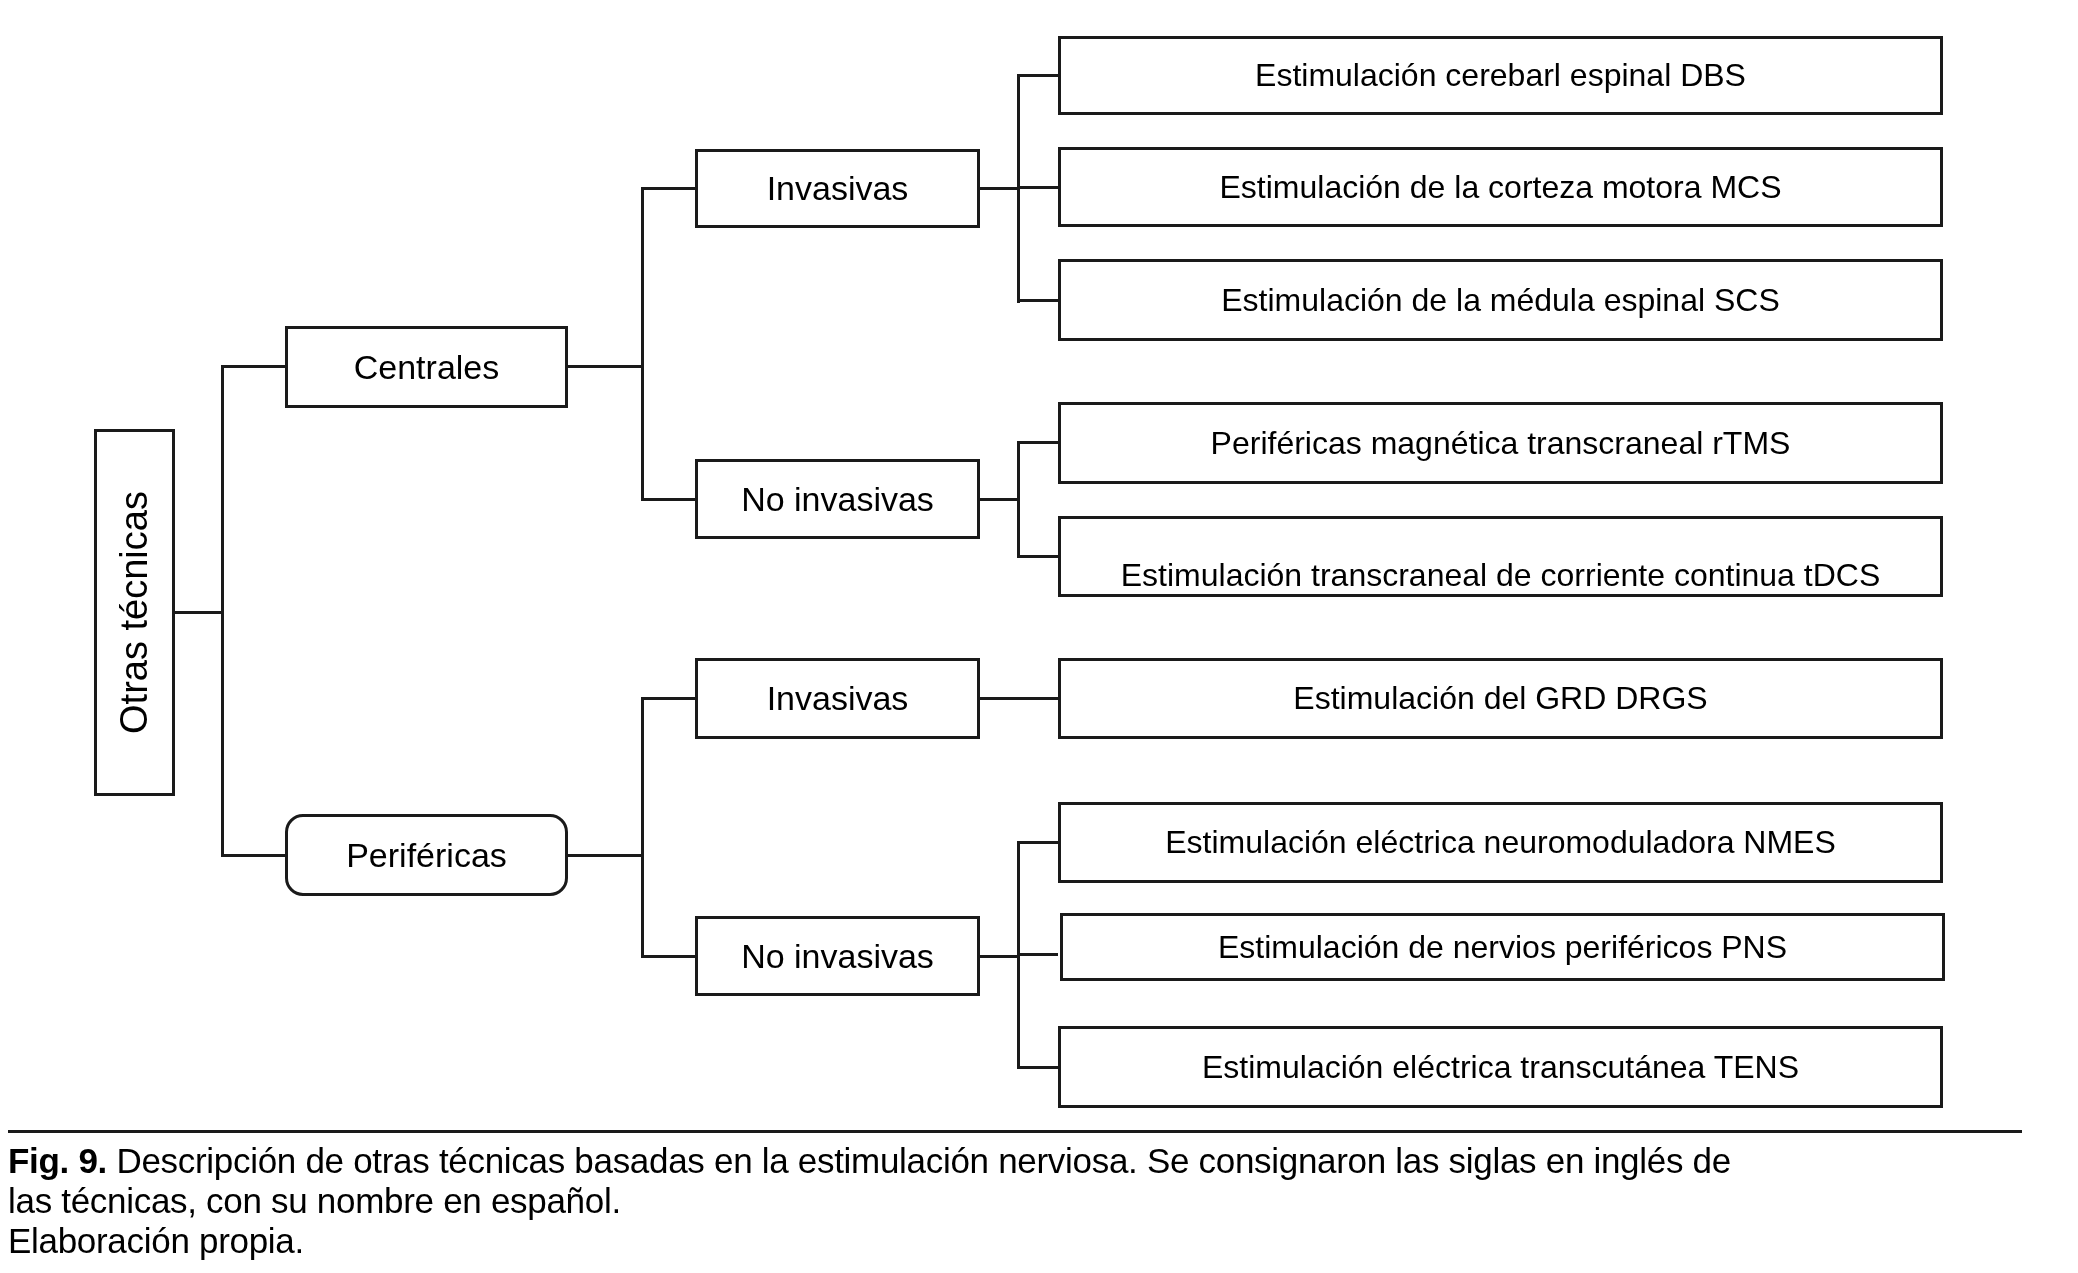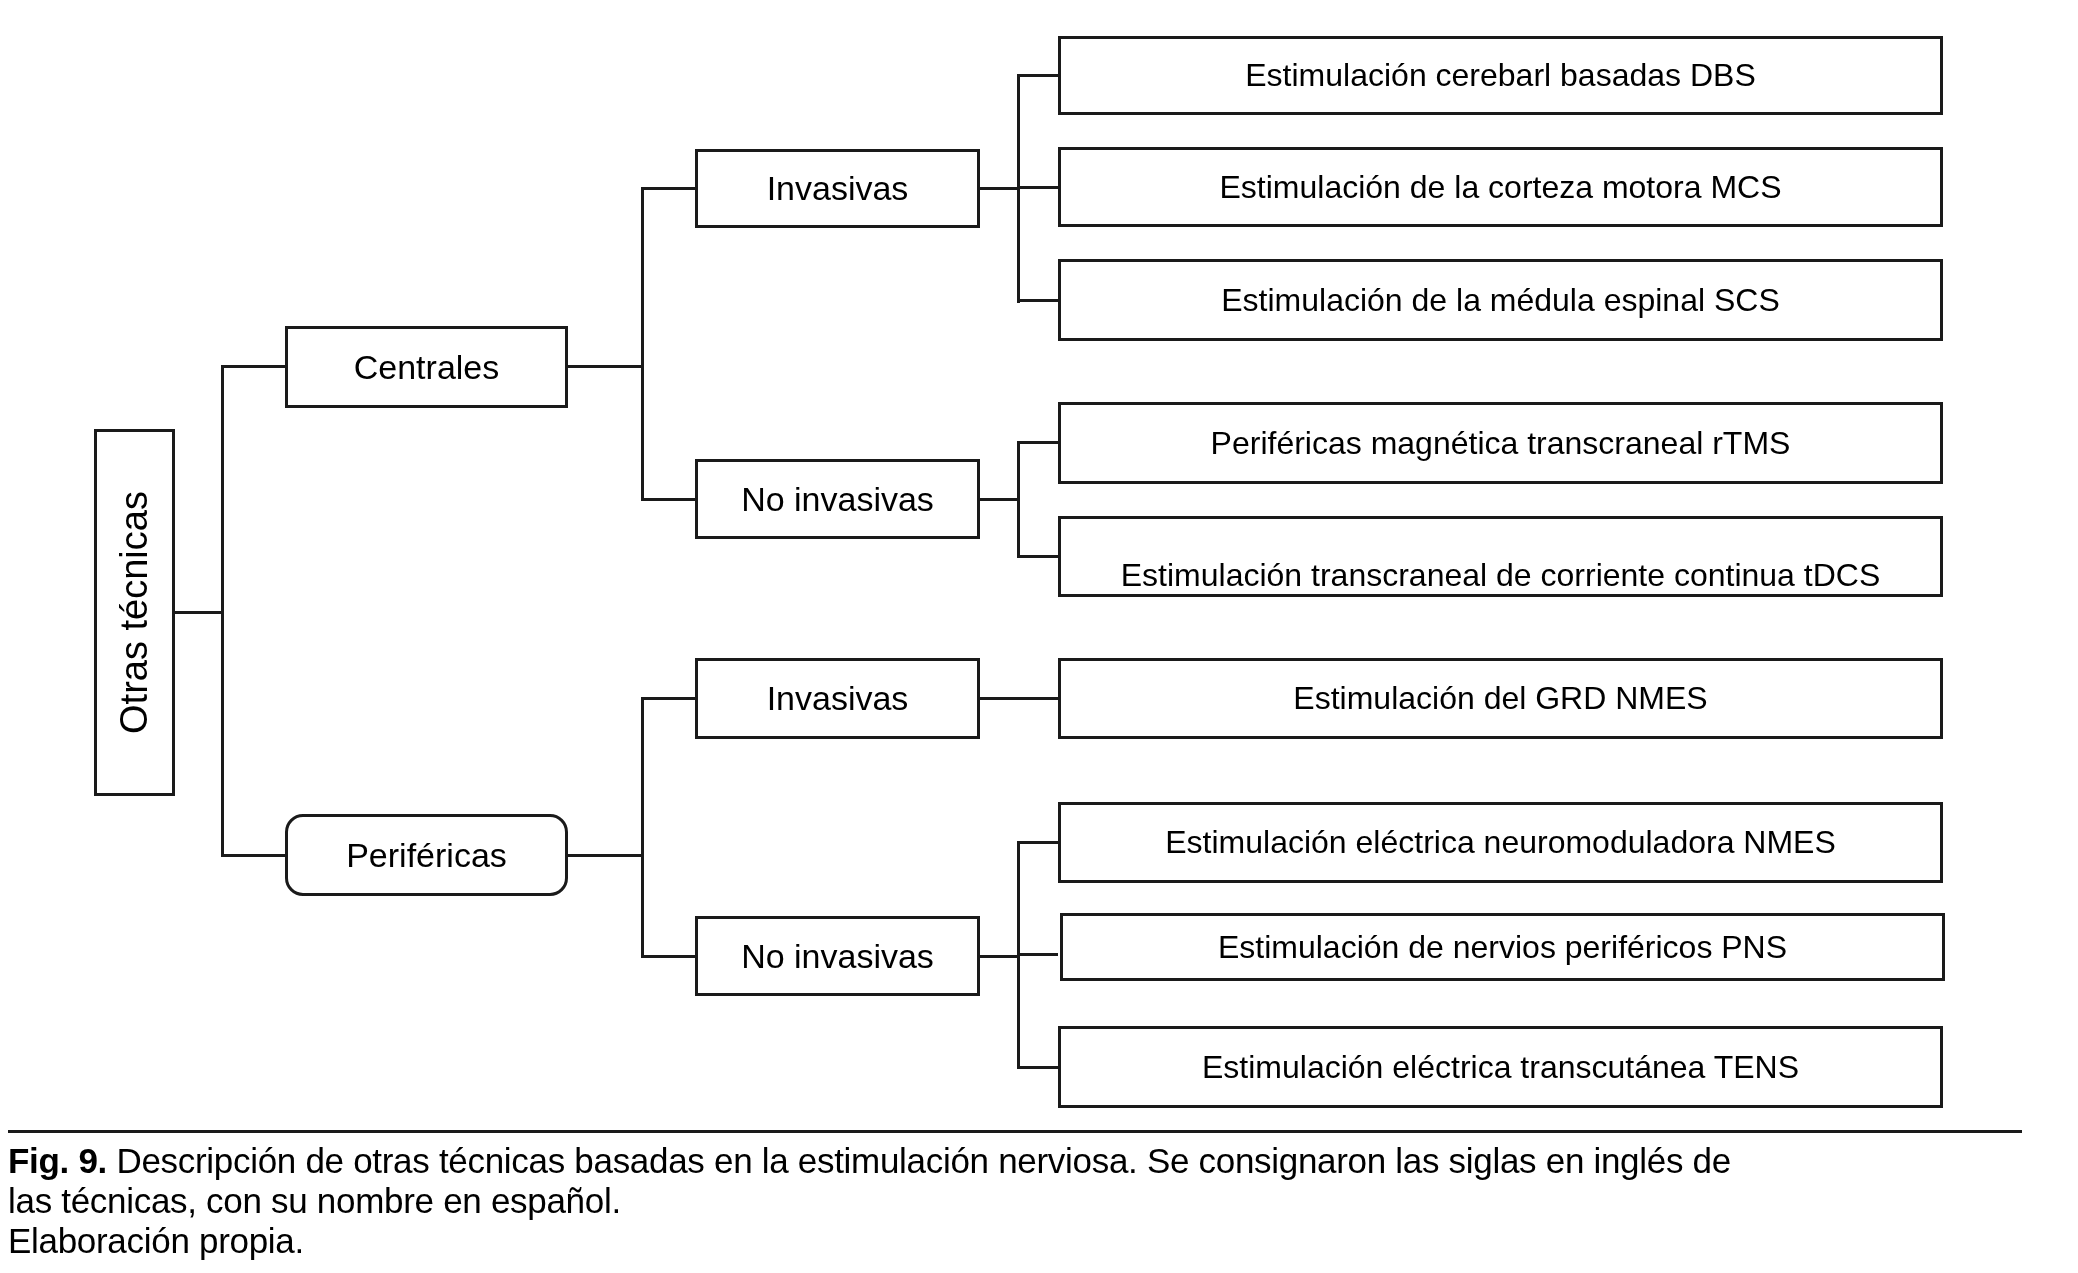--- a/index.html
+++ b/index.html
@@ -71,36 +71,36 @@
     <span>No invasivas</span>
   </div>
   <div class="box node" style="left:695px; top:658px; width:285px; height:81px;">
     <span>Invasivas</span>
   </div>
   <div class="box node" style="left:695px; top:916px; width:285px; height:80px;">
     <span>No invasivas</span>
   </div>
 
   <div class="box leaf" style="left:1058px; top:36px; width:885px; height:79px;">
-    <span>Estimulación cerebarl basadas DBS</span>
+    <span>Estimulación cerebarl espinal DBS</span>
   </div>
   <div class="box leaf" style="left:1058px; top:259px; width:885px; height:82px;">
     <span>Estimulación de la médula espinal SCS</span>
   </div>
   <div class="box leaf" style="left:1058px; top:147px; width:885px; height:80px;">
     <span>Estimulación de la corteza motora MCS</span>
   </div>
   <div class="box leaf" style="left:1058px; top:402px; width:885px; height:82px;">
     <span>Periféricas magnética transcraneal rTMS</span>
   </div>
   <div class="box leaf" style="left:1058px; top:516px; width:885px; height:81px;align-items:flex-end;">
     <span>Estimulación transcraneal de corriente continua tDCS</span>
   </div>
   <div class="box leaf" style="left:1058px; top:658px; width:885px; height:81px;">
-    <span>Estimulación del GRD NMES</span>
+    <span>Estimulación del GRD DRGS</span>
   </div>
   <div class="box leaf" style="left:1058px; top:802px; width:885px; height:81px;">
     <span>Estimulación eléctrica neuromoduladora NMES</span>
   </div>
   <div class="box leaf" style="left:1060px; top:913px; width:885px; height:68px;text-align:right;">
     <span>Estimulación de nervios periféricos PNS</span>
   </div>
   <div class="box leaf" style="left:1058px; top:1026px; width:885px; height:82px;">
     <span>Estimulación eléctrica transcutánea TENS</span>
   </div>

